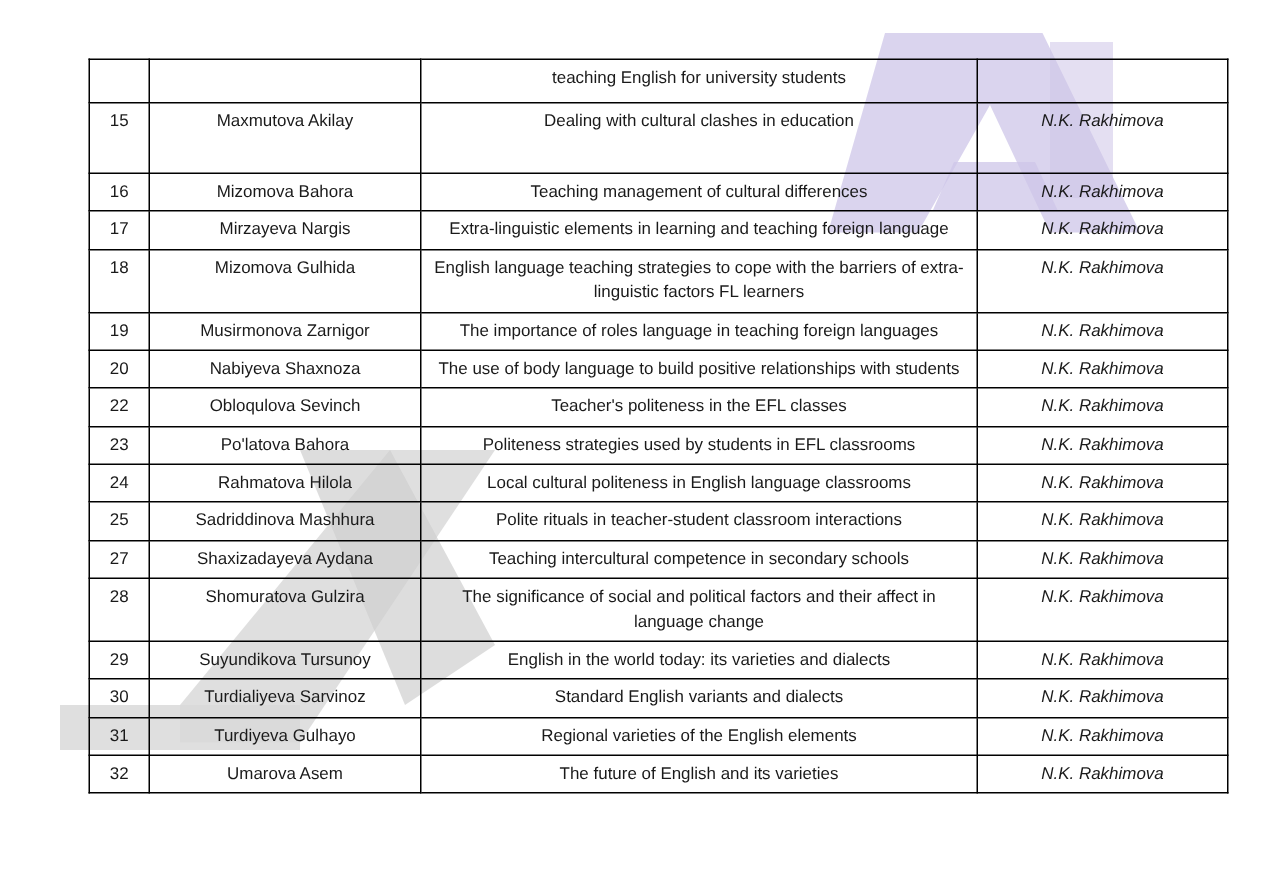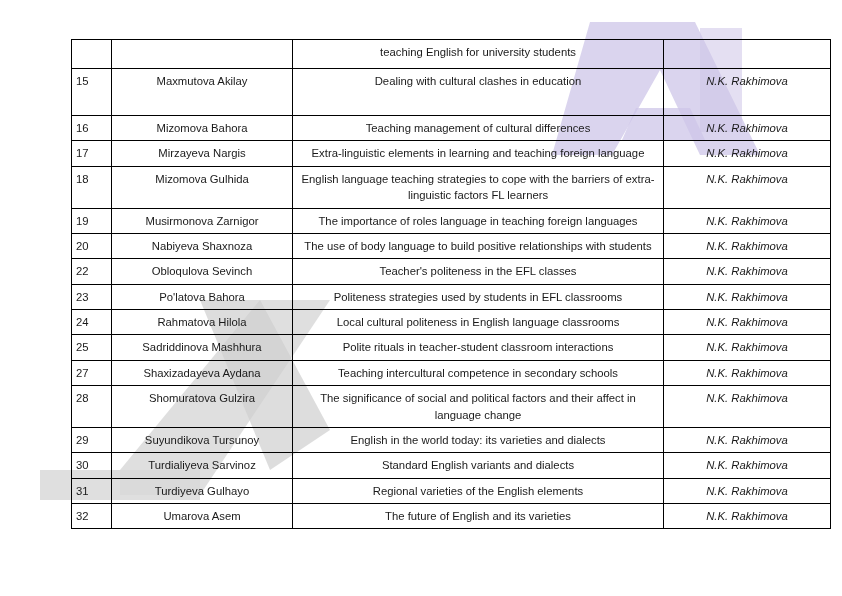--- a/index.html
+++ b/index.html
@@ -30,40 +30,41 @@
     position: absolute;
     left: 0;
     top: 0;
     width: 842px;
     height: 596px;
     z-index: 2;
   }
 
   table.doc-table {
     position: absolute;
-    left: 71px;
+    left: 59px;
     top: 39px;
     width: 725px;
     border-collapse: collapse;
     table-layout: fixed;
     background: transparent;
   }
 
   table.doc-table td {
     border: 1px solid #000000;
     font-size: 11.3px;
     color: #1a1a1a;
     padding: 4px 4px;
     vertical-align: top;
     line-height: 1.45;
     background: transparent;
   }
 
   td.col-num {
     width: 31px;
+    text-align: center;
   }
   td.col-name {
     width: 172px;
     text-align: center;
     margin-top: 44px;
   }
   td.col-topic {
     width: 362px;
     text-align: center;
   }

